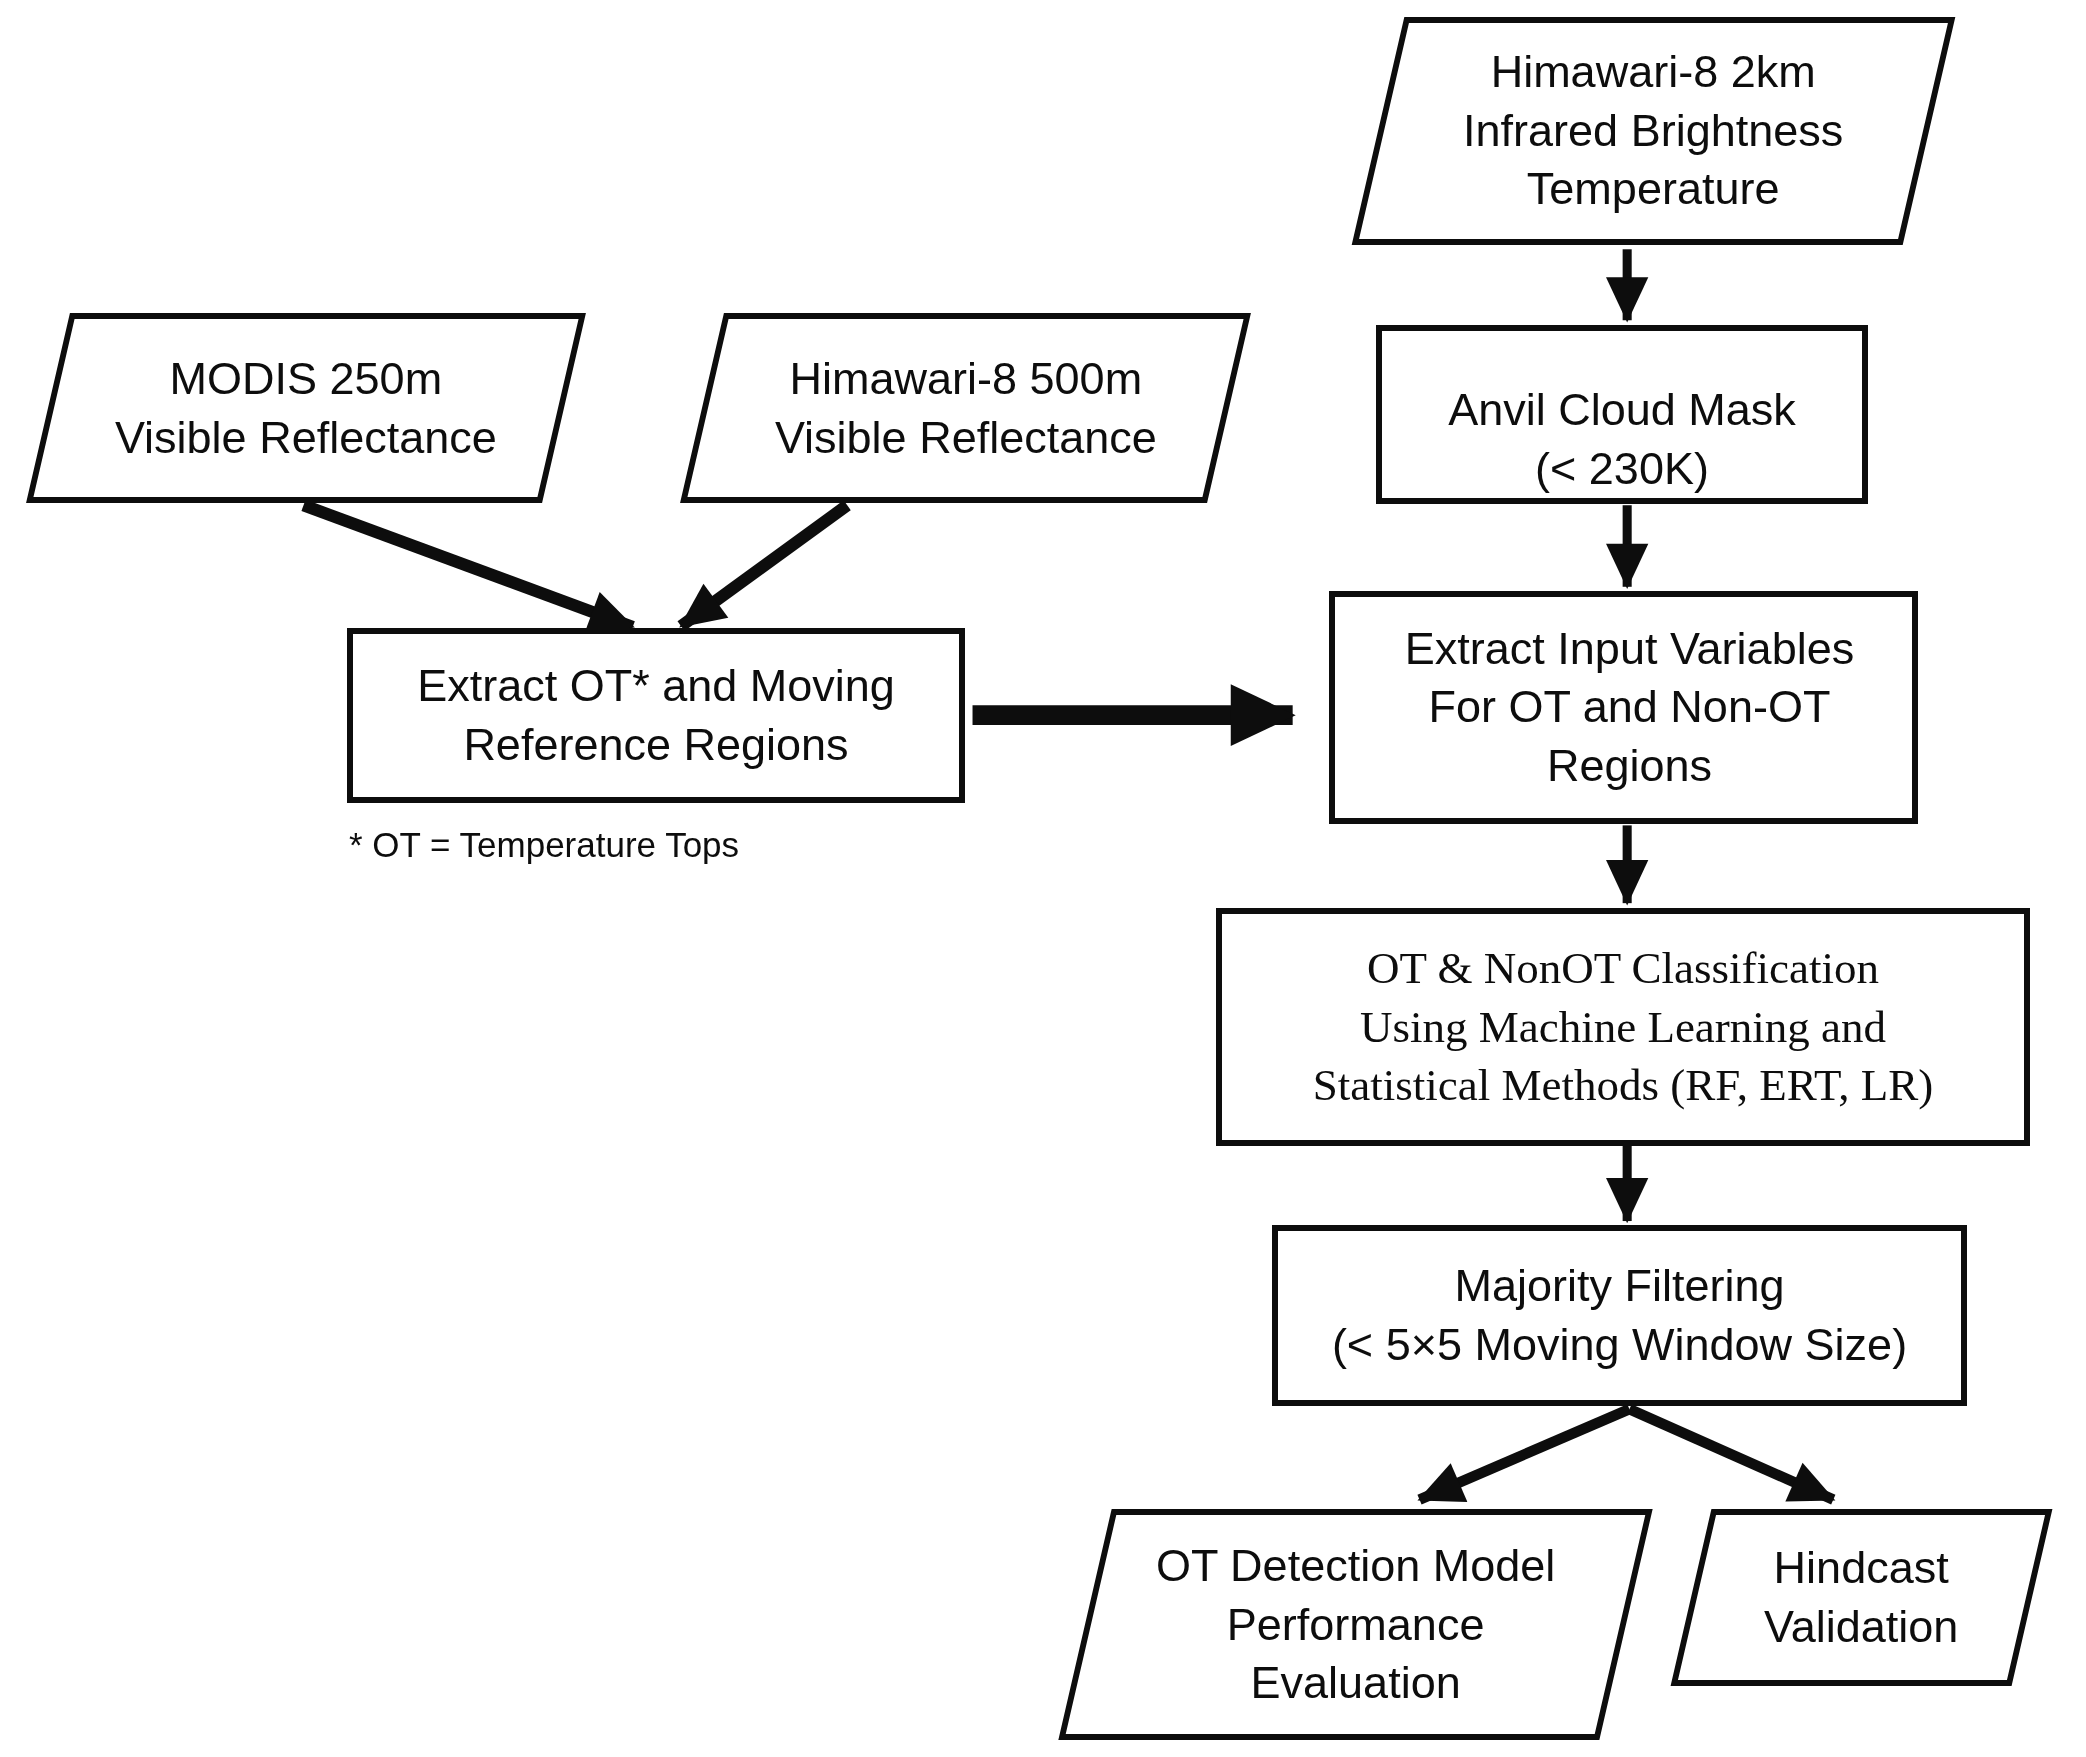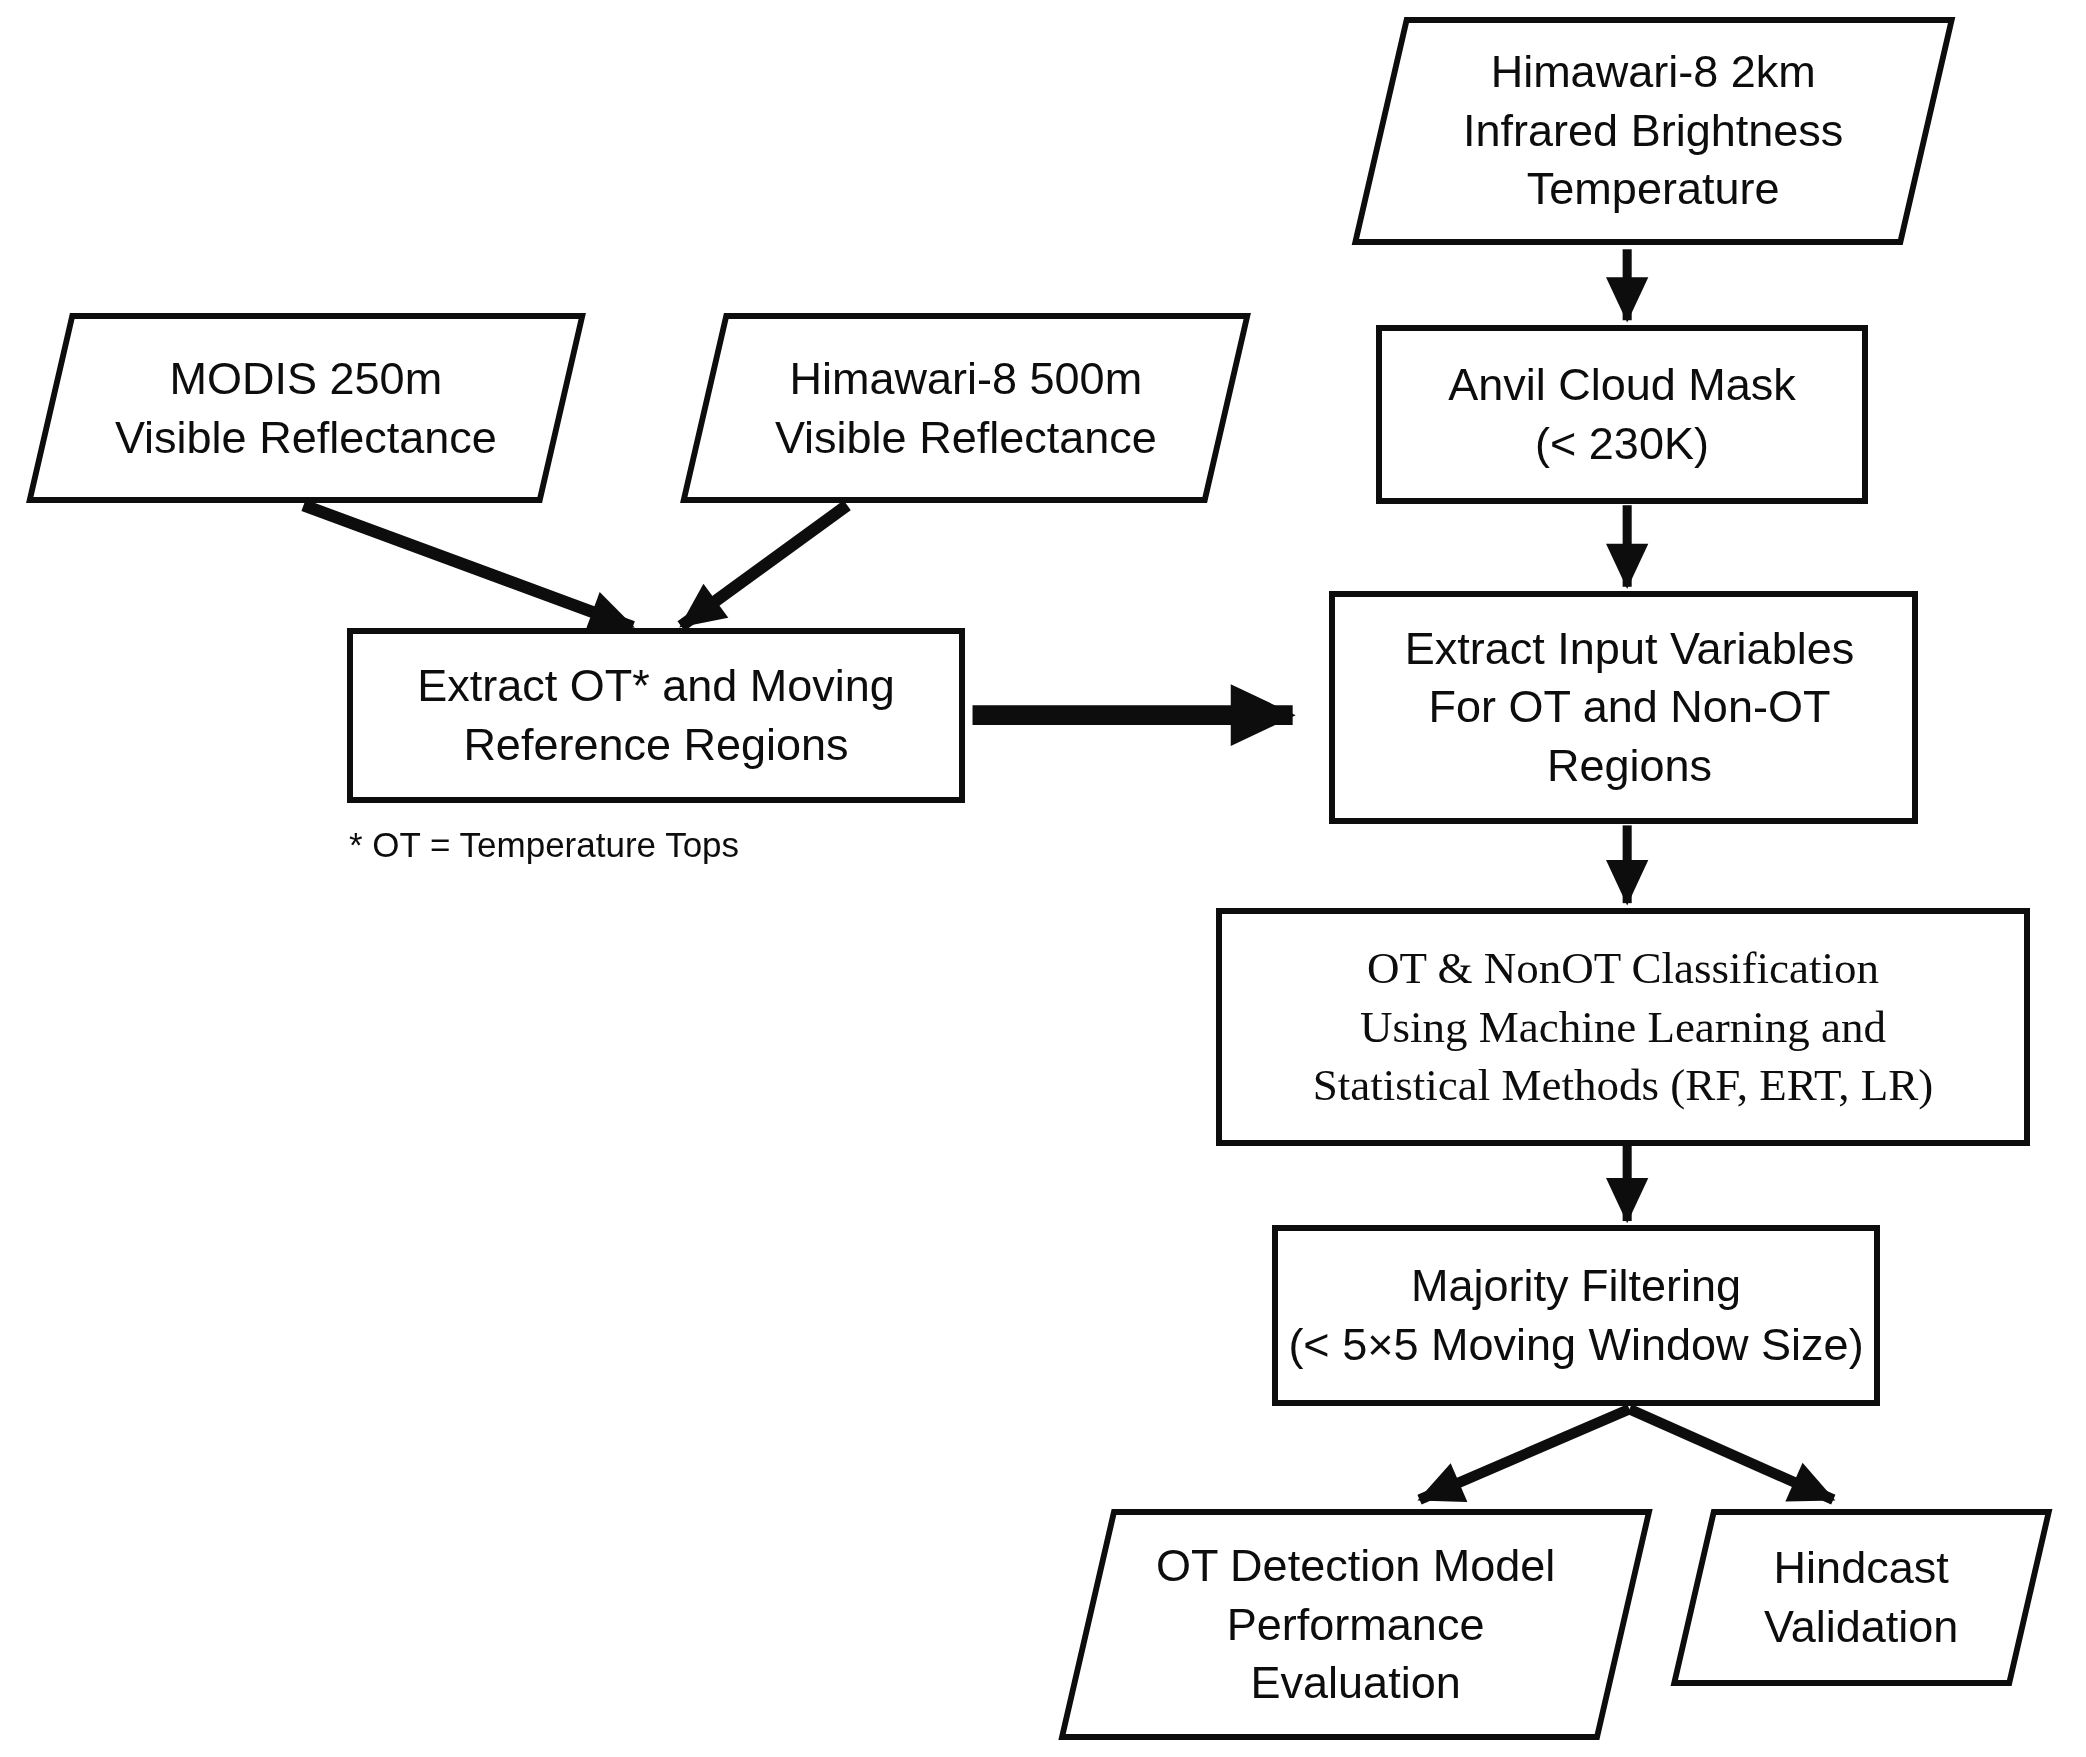--- a/index.html
+++ b/index.html
@@ -32,25 +32,25 @@
   .footnote{
     position:absolute;
     left:349px;top:823px;
     font-size:35px;line-height:1.25;
     white-space:pre-line;
   }
   
   #n-himawari-ir   {left:1378px;top:16.6px;  width:551px; height:228px;}
   #n-modis         {left:48px;  top:313px; width:516px; height:190px;}
   #n-himawari-vis  {left:702px; top:313px; width:527px; height:190px;}
-  #n-anvil         {left:1376px;top:325px; width:492px; height:179px;}
+  #n-anvil         {left:1376px;top:325px; width:492px; height:179px;align-items:flex-end;}
   #n-extract-ref   {left:347px; top:628px; width:618px; height:175px;}
   #n-extract-inputs{left:1329px;top:591px; width:589px; height:233px;padding-left:12px;}
   #n-classification{left:1216px;top:908px;width:814px;height:238px;font-family:Liberation Serif, serif;}
-  #n-majority      {left:1272px;top:1225px;width:608px; height:181px;}
+  #n-majority      {left:1272px;top:1225px;width:695px; height:181px;}
   #n-evaluation    {left:1085px;top:1509px;width:541px; height:231px;}
   #n-hindcast      {left:1691px;top:1509px;width:341px; height:177px;}
 </style>
 </head>
 <body>
 
 <div id="canvas">
 
   <svg id="edges" viewBox="0 0 2764 2328" aria-hidden="true">
     <defs>

